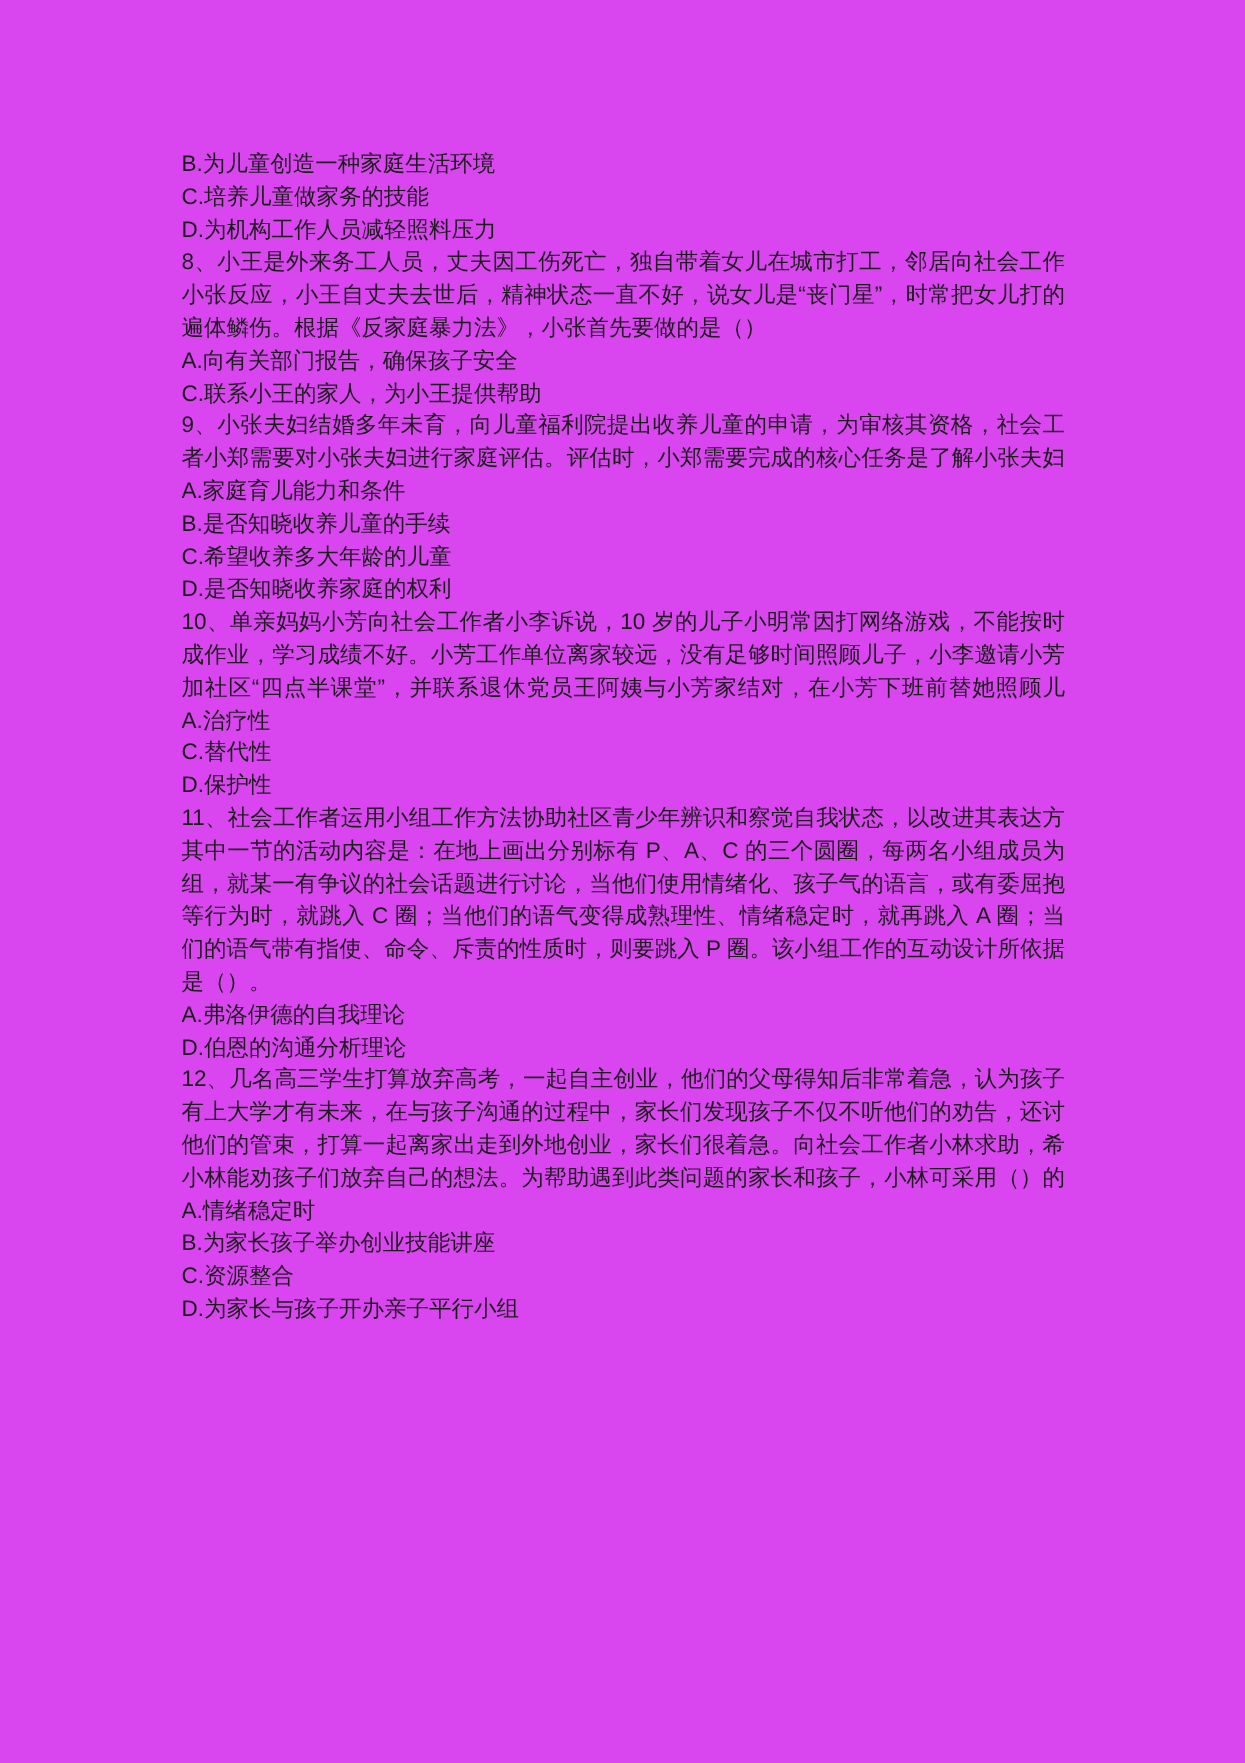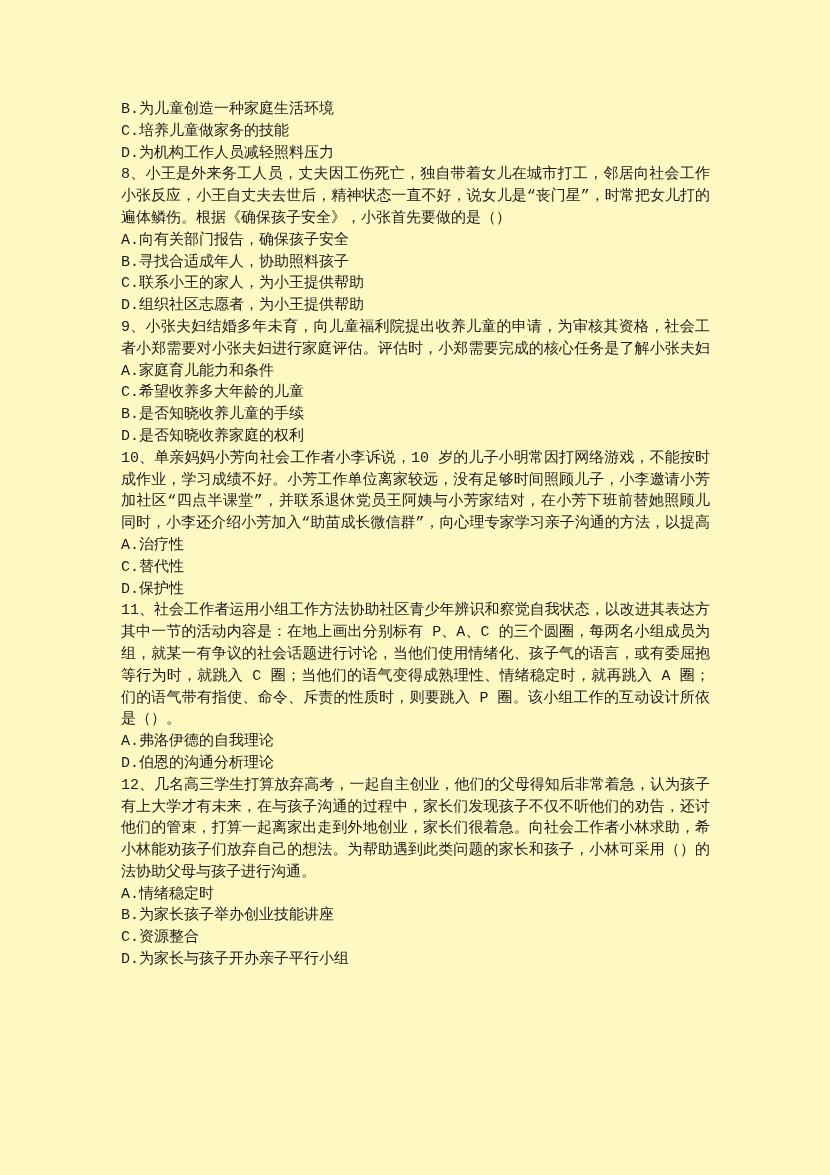--- a/index.html
+++ b/index.html
@@ -4,23 +4,23 @@
 <style>
   html, body {
     margin: 0;
     padding: 0;
     background: #ffffff;
   }
   .page {
     position: relative;
     width: 830px;
     height: 1175px;
-    background: #fef9c3;
+    background: #d946ef;
     overflow: hidden;
-    font-family: Liberation Mono, monospace;
+    font-family: Liberation Sans, sans-serif;
     color: #1c1c1c;
   }
   .text-block {
     position: absolute;
     left: 121px;
     top: 99px;
     width: 589px;
   }
   .line {
     font-size: 15px;
@@ -38,49 +38,45 @@
 </head>
 <body>
 
 <div class="page">
   <div class="text-block" id="text-block">
       <div class="line">B.为儿童创造一种家庭生活环境</div>
       <div class="line">C.培养儿童做家务的技能</div>
       <div class="line">D.为机构工作人员减轻照料压力</div>
       <div class="line just">8、小王是外来务工人员，丈夫因工伤死亡，独自带着女儿在城市打工，邻居向社会工作者</div>
       <div class="line just">小张反应，小王自丈夫去世后，精神状态一直不好，说女儿是“丧门星”，时常把女儿打的</div>
-      <div class="line">遍体鳞伤。根据《确保孩子安全》，小张首先要做的是（）</div>
+      <div class="line">遍体鳞伤。根据《反家庭暴力法》，小张首先要做的是（）</div>
       <div class="line">A.向有关部门报告，确保孩子安全</div>
-      <div class="line">B.寻找合适成年人，协助照料孩子</div>
       <div class="line">C.联系小王的家人，为小王提供帮助</div>
-      <div class="line">D.组织社区志愿者，为小王提供帮助</div>
       <div class="line just">9、小张夫妇结婚多年未育，向儿童福利院提出收养儿童的申请，为审核其资格，社会工作</div>
       <div class="line just">者小郑需要对小张夫妇进行家庭评估。评估时，小郑需要完成的核心任务是了解小张夫妇（）</div>
       <div class="line">A.家庭育儿能力和条件</div>
+      <div class="line">B.是否知晓收养儿童的手续</div>
       <div class="line">C.希望收养多大年龄的儿童</div>
-      <div class="line">B.是否知晓收养儿童的手续</div>
       <div class="line">D.是否知晓收养家庭的权利</div>
       <div class="line just">10、单亲妈妈小芳向社会工作者小李诉说，10 岁的儿子小明常因打网络游戏，不能按时完</div>
       <div class="line just">成作业，学习成绩不好。小芳工作单位离家较远，没有足够时间照顾儿子，小李邀请小芳参</div>
       <div class="line just">加社区“四点半课堂”，并联系退休党员王阿姨与小芳家结对，在小芳下班前替她照顾儿子，</div>
-      <div class="line just">同时，小李还介绍小芳加入“助苗成长微信群”，向心理专家学习亲子沟通的方法，以提高</div>
       <div class="line">A.治疗性</div>
       <div class="line">C.替代性</div>
       <div class="line">D.保护性</div>
       <div class="line just">11、社会工作者运用小组工作方法协助社区青少年辨识和察觉自我状态，以改进其表达方式，</div>
       <div class="line just">其中一节的活动内容是：在地上画出分别标有 P、A、C 的三个圆圈，每两名小组成员为一</div>
       <div class="line just">组，就某一有争议的社会话题进行讨论，当他们使用情绪化、孩子气的语言，或有委屈抱怨</div>
       <div class="line just">等行为时，就跳入 C 圈；当他们的语气变得成熟理性、情绪稳定时，就再跳入 A 圈；当他</div>
       <div class="line just">们的语气带有指使、命令、斥责的性质时，则要跳入 P 圈。该小组工作的互动设计所依据的</div>
       <div class="line">是（）。</div>
       <div class="line">A.弗洛伊德的自我理论</div>
       <div class="line">D.伯恩的沟通分析理论</div>
       <div class="line just">12、几名高三学生打算放弃高考，一起自主创业，他们的父母得知后非常着急，认为孩子只</div>
       <div class="line just">有上大学才有未来，在与孩子沟通的过程中，家长们发现孩子不仅不听他们的劝告，还讨厌</div>
       <div class="line just">他们的管束，打算一起离家出走到外地创业，家长们很着急。向社会工作者小林求助，希望</div>
       <div class="line just">小林能劝孩子们放弃自己的想法。为帮助遇到此类问题的家长和孩子，小林可采用（）的方</div>
-      <div class="line">法协助父母与孩子进行沟通。</div>
       <div class="line">A.情绪稳定时</div>
       <div class="line">B.为家长孩子举办创业技能讲座</div>
       <div class="line">C.资源整合</div>
       <div class="line">D.为家长与孩子开办亲子平行小组</div>
     </div>
 </div>
 
 </body></html>

